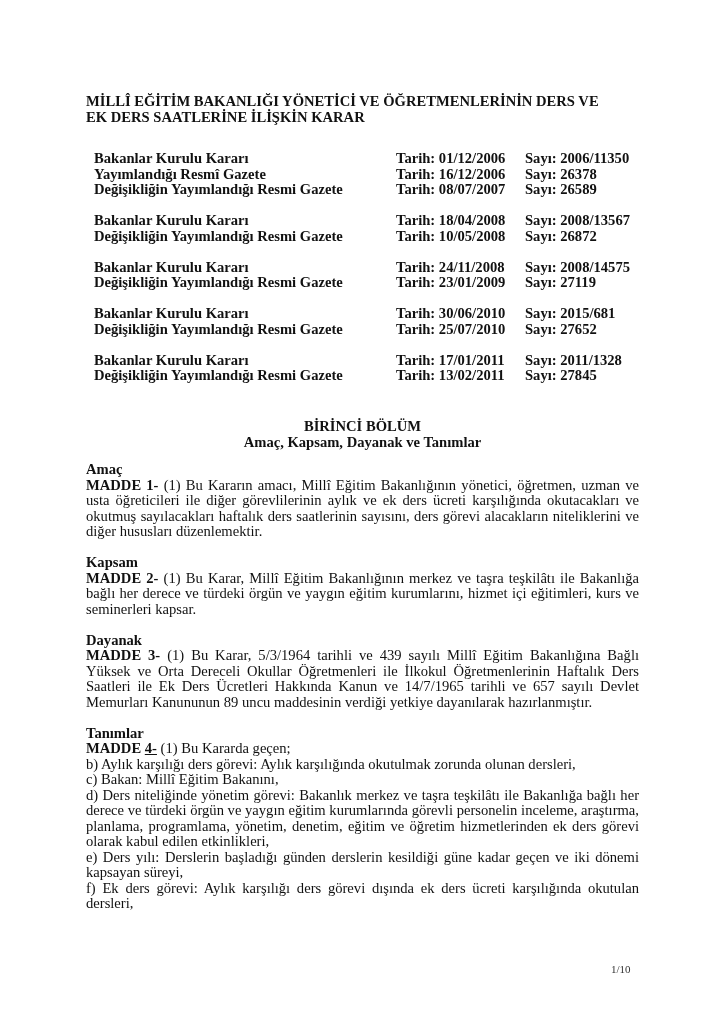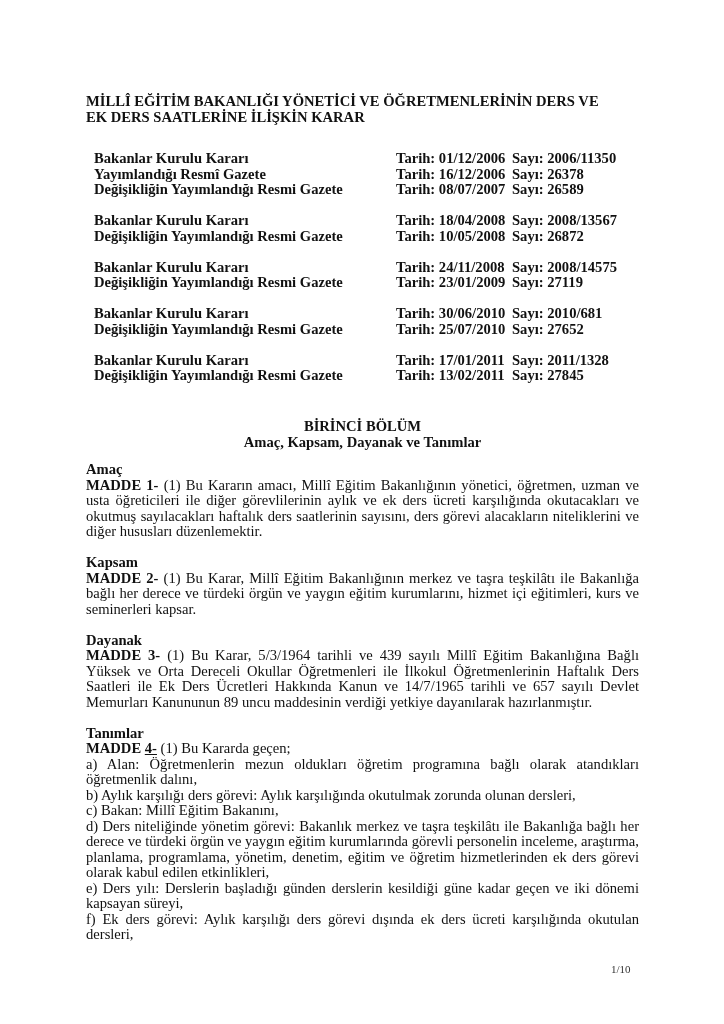--- a/index.html
+++ b/index.html
@@ -11,21 +11,21 @@
   .title {
     position: absolute; left: 0; top: 94px; width: 553px; 
     font-weight: bold; font-size: 14.6px; line-height: 15.5px;
   }
   .title div { white-space: nowrap; }
   .meta { position: absolute; left: 0; top: 151px; width: 553px; }
   .meta-group { margin-bottom: 15.5px; }
   .meta-row { position: relative; height: 15.5px; font-weight: bold; font-size: 14.6px; line-height: 15.5px; white-space: nowrap; margin-left: 8px; }
   .meta-row .src { position: absolute; left: 0; }
   .meta-row .date { position: absolute; left: 302px; }
-  .meta-row .num { position: absolute; left: 418px; }
+  .meta-row .num { position: absolute; left: 431px; }
   .chapter {
     position: absolute; left: 0; top: 419px; width: 553px; text-align: center;
     font-weight: bold; font-size: 14.6px; line-height: 15.5px;
   }
   .body { position: absolute; left: 0; top: 462px; width: 553px; font-size: 14.6px; line-height: 15.5px; }
   .section { margin-bottom: 15.5px; }
   .section .head { font-weight: bold; }
   .para { text-align: justify; text-align-last: left; }
   .para b { font-weight: bold; }
   .list-item { text-align: justify; text-align-last: left; }
@@ -84,21 +84,21 @@
         <span class="src">Değişikliğin Yayımlandığı Resmi Gazete</span>
         <span class="date">Tarih: 23/01/2009</span>
         <span class="num">Sayı: 27119</span>
       </div>
     </div>
 
     <div class="meta-group">
       <div class="meta-row">
         <span class="src">Bakanlar Kurulu Kararı</span>
         <span class="date">Tarih: 30/06/2010</span>
-        <span class="num">Sayı: 2010/681</span>
+        <span class="num">Sayı: 2015/681</span>
       </div>
       <div class="meta-row">
         <span class="src">Değişikliğin Yayımlandığı Resmi Gazete</span>
         <span class="date">Tarih: 25/07/2010</span>
         <span class="num">Sayı: 27652</span>
       </div>
     </div>
 
     <div class="meta-group">
       <div class="meta-row">
@@ -132,21 +132,20 @@
     </div>
 
     <div class="section">
       <div class="head">Dayanak</div>
       <div class="para"><b>MADDE 3-</b><span> (1) Bu Karar, 5/3/1964 tarihli ve 439 sayılı Millî Eğitim Bakanlığına Bağlı Yüksek ve Orta Dereceli Okullar Öğretmenleri ile İlkokul Öğretmenlerinin Haftalık Ders Saatleri ile Ek Ders Ücretleri Hakkında Kanun ve 14/7/1965 tarihli ve 657 sayılı Devlet Memurları Kanununun 89 uncu maddesinin verdiği yetkiye dayanılarak hazırlanmıştır.</span></div>
     </div>
 
     <div class="section">
       <div class="head">Tanımlar</div>
       <div class="para"><b><span>MADDE </span><span class="u">4-</span></b><span> (1) Bu Kararda geçen;</span></div>
-      <div class="list-item">a) Alan: Öğretmenlerin mezun oldukları öğretim programına bağlı olarak atandıkları öğretmenlik dalını,</div>
       <div class="list-item">b) Aylık karşılığı ders görevi: Aylık karşılığında okutulmak zorunda olunan dersleri,</div>
       <div class="list-item">c) Bakan: Millî Eğitim Bakanını,</div>
       <div class="list-item">d) Ders niteliğinde yönetim görevi: Bakanlık merkez ve taşra teşkilâtı ile Bakanlığa bağlı her derece ve türdeki örgün ve yaygın eğitim kurumlarında görevli personelin inceleme, araştırma, planlama, programlama, yönetim, denetim, eğitim ve öğretim hizmetlerinden ek ders görevi olarak kabul edilen etkinlikleri,</div>
       <div class="list-item">e) Ders yılı: Derslerin başladığı günden derslerin kesildiği güne kadar geçen ve iki dönemi kapsayan süreyi,</div>
       <div class="list-item">f) Ek ders görevi: Aylık karşılığı ders görevi dışında ek ders ücreti karşılığında okutulan dersleri,</div>
     </div>
 
   </div>
 </div>
 

